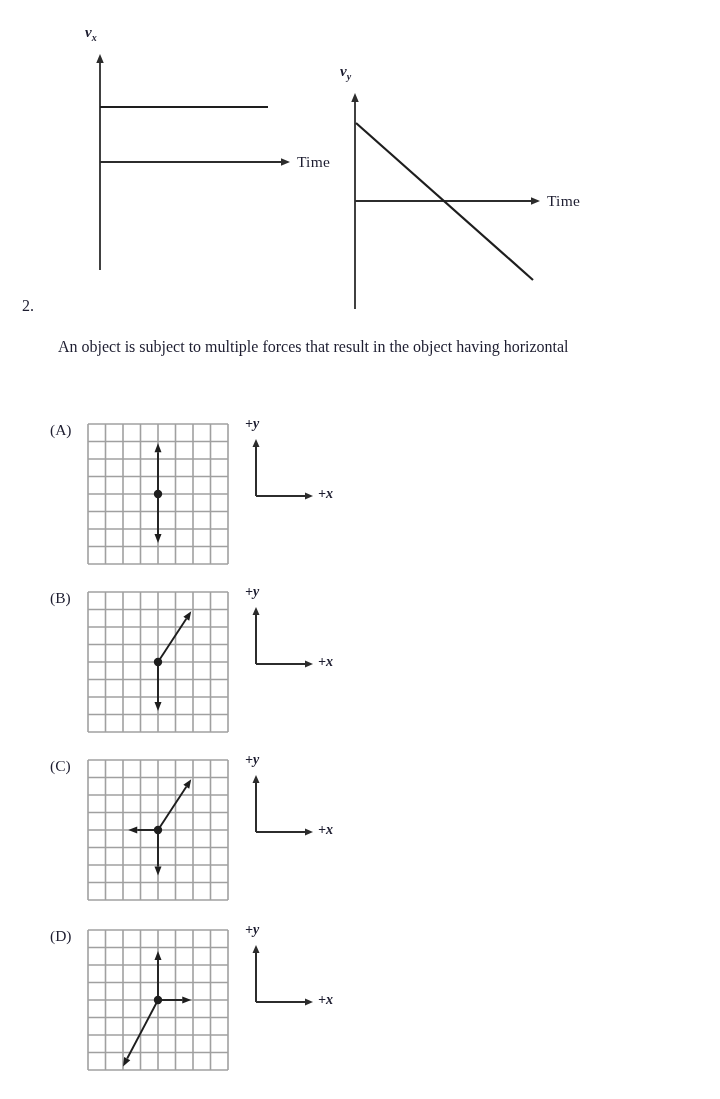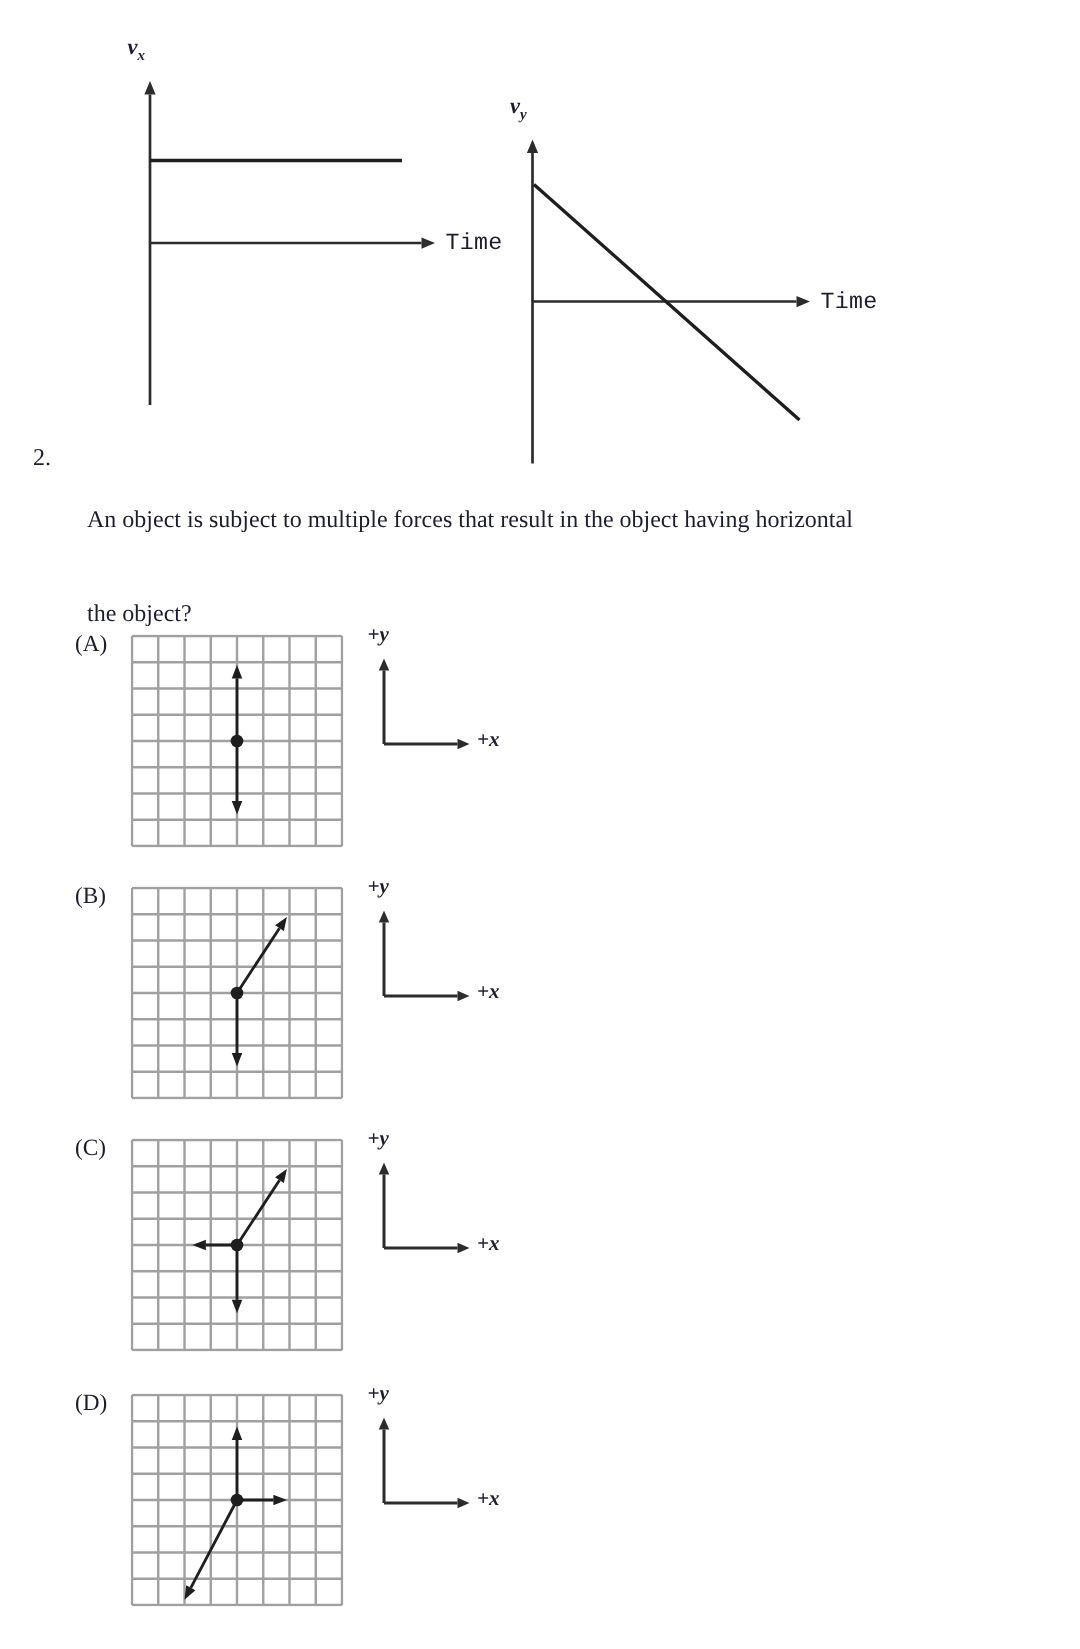--- a/index.html
+++ b/index.html
@@ -8,21 +8,21 @@
     background:#ffffff;color:#1d1d30;
     font-family:"Liberation Serif", serif;
   }
   
   .graph{position:absolute;width:310px;height:252px;}
   #graph-left{left:85px;top:22px;}
   #graph-right{left:340px;top:22px;margin-top:39px;}
   .graph svg{position:absolute;left:0;top:0;}
   .graph-ylabel{position:absolute;left:0;top:2px;font-size:15px;font-weight:bold;font-style:italic;text-align:right;}
   .gl-sub{font-size:10px;position:relative;top:4px;font-style:italic;}
-  .graph-xlabel{position:absolute;font-size:15.5px;letter-spacing:.2px;font-family:Liberation Mono, monospace;}
+  .graph-xlabel{position:absolute;font-size:15.5px;letter-spacing:.2px;}
   #graph-left .graph-xlabel{left:212px;top:131px;}
   #graph-right .graph-xlabel{left:207px;top:131px;}
 
   
   #question{position:absolute;left:0;top:297px;width:720px;}
   #q-number{position:absolute;left:22px;top:0;font-size:16px;}
   #q-lines{position:absolute;left:58px;top:0;width:655px;}
   .q-line{font-size:16px;line-height:27px;white-space:nowrap;margin-top:36px;}
   .mvar{font-style:italic;}
   .msub{font-style:italic;font-size:11px;position:relative;top:3px;margin-right:1px;}
@@ -60,21 +60,20 @@
       <polyline points="16,62 193,219" fill="none" stroke="#1e1e1e" stroke-width="2.2"></polyline>
     </svg>
   <div class="graph-ylabel"><span class="mvar">v</span><span class="gl-sub">y</span></div>
   <div class="graph-xlabel">Time</div>
 </div>
 
 <div id="question">
   <div id="q-number">2.</div>
   <div id="q-lines">
       <div class="q-line"><span>An object is subject to multiple forces that result in the object having horizontal</span></div>
-      <div class="q-line"><span>the object?</span></div>
     </div>
 </div>
 
 <div class="choice" id="choice-a">
   <div class="choice-label">(A)</div>
   <div class="grid-wrap"><svg width="142" height="142">
         <line x1="1" y1="1" x2="1" y2="141" stroke="#a0a0a0" stroke-width="1.6"></line>
         <line x1="18.5" y1="1" x2="18.5" y2="141" stroke="#a0a0a0" stroke-width="1.6"></line>
         <line x1="36" y1="1" x2="36" y2="141" stroke="#a0a0a0" stroke-width="1.6"></line>
         <line x1="53.5" y1="1" x2="53.5" y2="141" stroke="#a0a0a0" stroke-width="1.6"></line>

